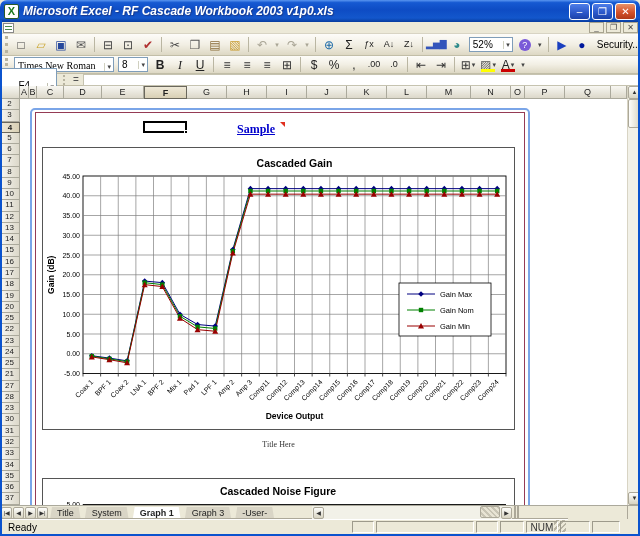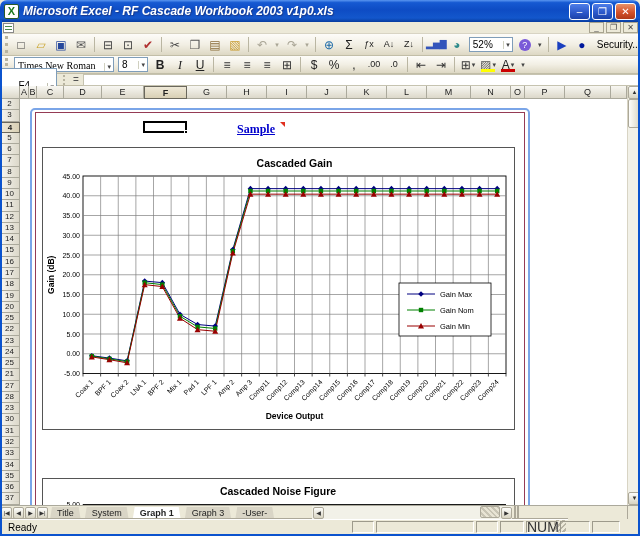--- a/index.html
+++ b/index.html
@@ -123,21 +123,21 @@
     background:repeating-linear-gradient(45deg,#E8E4D4 0 2px,#C8C4B4 2px 4px);}
   .htrack{flex:1;}
   .tabsplit{position:absolute;left:514px;top:506px;width:5px;height:12px;border-left:2px solid #ACA899;border-right:2px solid #ACA899;z-index:11;}
   .tabcorner{position:absolute;right:0;top:506px;width:13px;height:13px;background:#ECE9D8;border-left:1px solid #ACA899;z-index:11;}
 
   
   .statusbar{position:absolute;left:0;top:519px;width:568px;height:15px;background:#ECE9D8;
     border-top:1px solid #fff;box-shadow:0 -1px 0 #ACA899;z-index:10;font-size:10px;}
   .smode{position:absolute;left:8px;top:2px;}
   .spanel{position:absolute;top:1px;height:12px;border:1px solid;border-color:#9D9A8B #FFF #FFF #9D9A8B;
-    font-size:14px;text-align:center;line-height:11px;color:#333;}
+    font-size:10px;text-align:center;line-height:11px;color:#333;}
   .sgrip{position:absolute;right:2px;bottom:2px;width:12px;height:12px;
     background:repeating-linear-gradient(135deg,transparent 0 2px,#B8B4A4 2px 4px);}
 </style>
 </head>
 <body>
 
 <div class="titlebar">
   <span class="ticon">X</span>
   <span class="ttext">Microsoft Excel - RF Cascade Workbook 2003 v1p0.xls</span>
   <span class="capbtn">–</span>
@@ -542,20 +542,21 @@
       <path d="M379 144.2 L381.8 147 L379 149.8 L376.2 147 Z" fill="#000080"></path>
       <text x="398" y="149.5" font-size="7.5">Gain Max</text>
       <line x1="365" y1="163" x2="393" y2="163" stroke="#008000" stroke-width="1"></line>
       <rect x="376.8" y="160.8" width="4.4" height="4.4" fill="#008000"></rect>
       <text x="398" y="165.5" font-size="7.5">Gain Nom</text>
       <line x1="365" y1="179" x2="393" y2="179" stroke="#990000" stroke-width="1"></line>
       <path d="M379 176 L382 181.5 L376 181.5 Z" fill="#990000"></path>
       <text x="398" y="181.5" font-size="7.5">Gain Min</text>
     </svg>
 
+  <div class="titlehere">Title Here</div>
 
   <svg class="chart2" width="473" height="56">
       <rect x="0.5" y="0.5" width="472" height="70" fill="#fff" stroke="#555"></rect>
       <text x="236" y="17" font-size="10.5" font-weight="bold" text-anchor="middle">Cascaded Noise Figure</text>
       <text x="38" y="29" font-size="7" text-anchor="end">5.00</text>
       <line x1="41" y1="26.5" x2="464" y2="26.5" stroke="#000" stroke-width="0.9"></line>
       <line x1="41" y1="26.5" x2="41" y2="56" stroke="#000" stroke-width="0.9"></line>
     </svg>
 
   <div class="rowhdrs">

